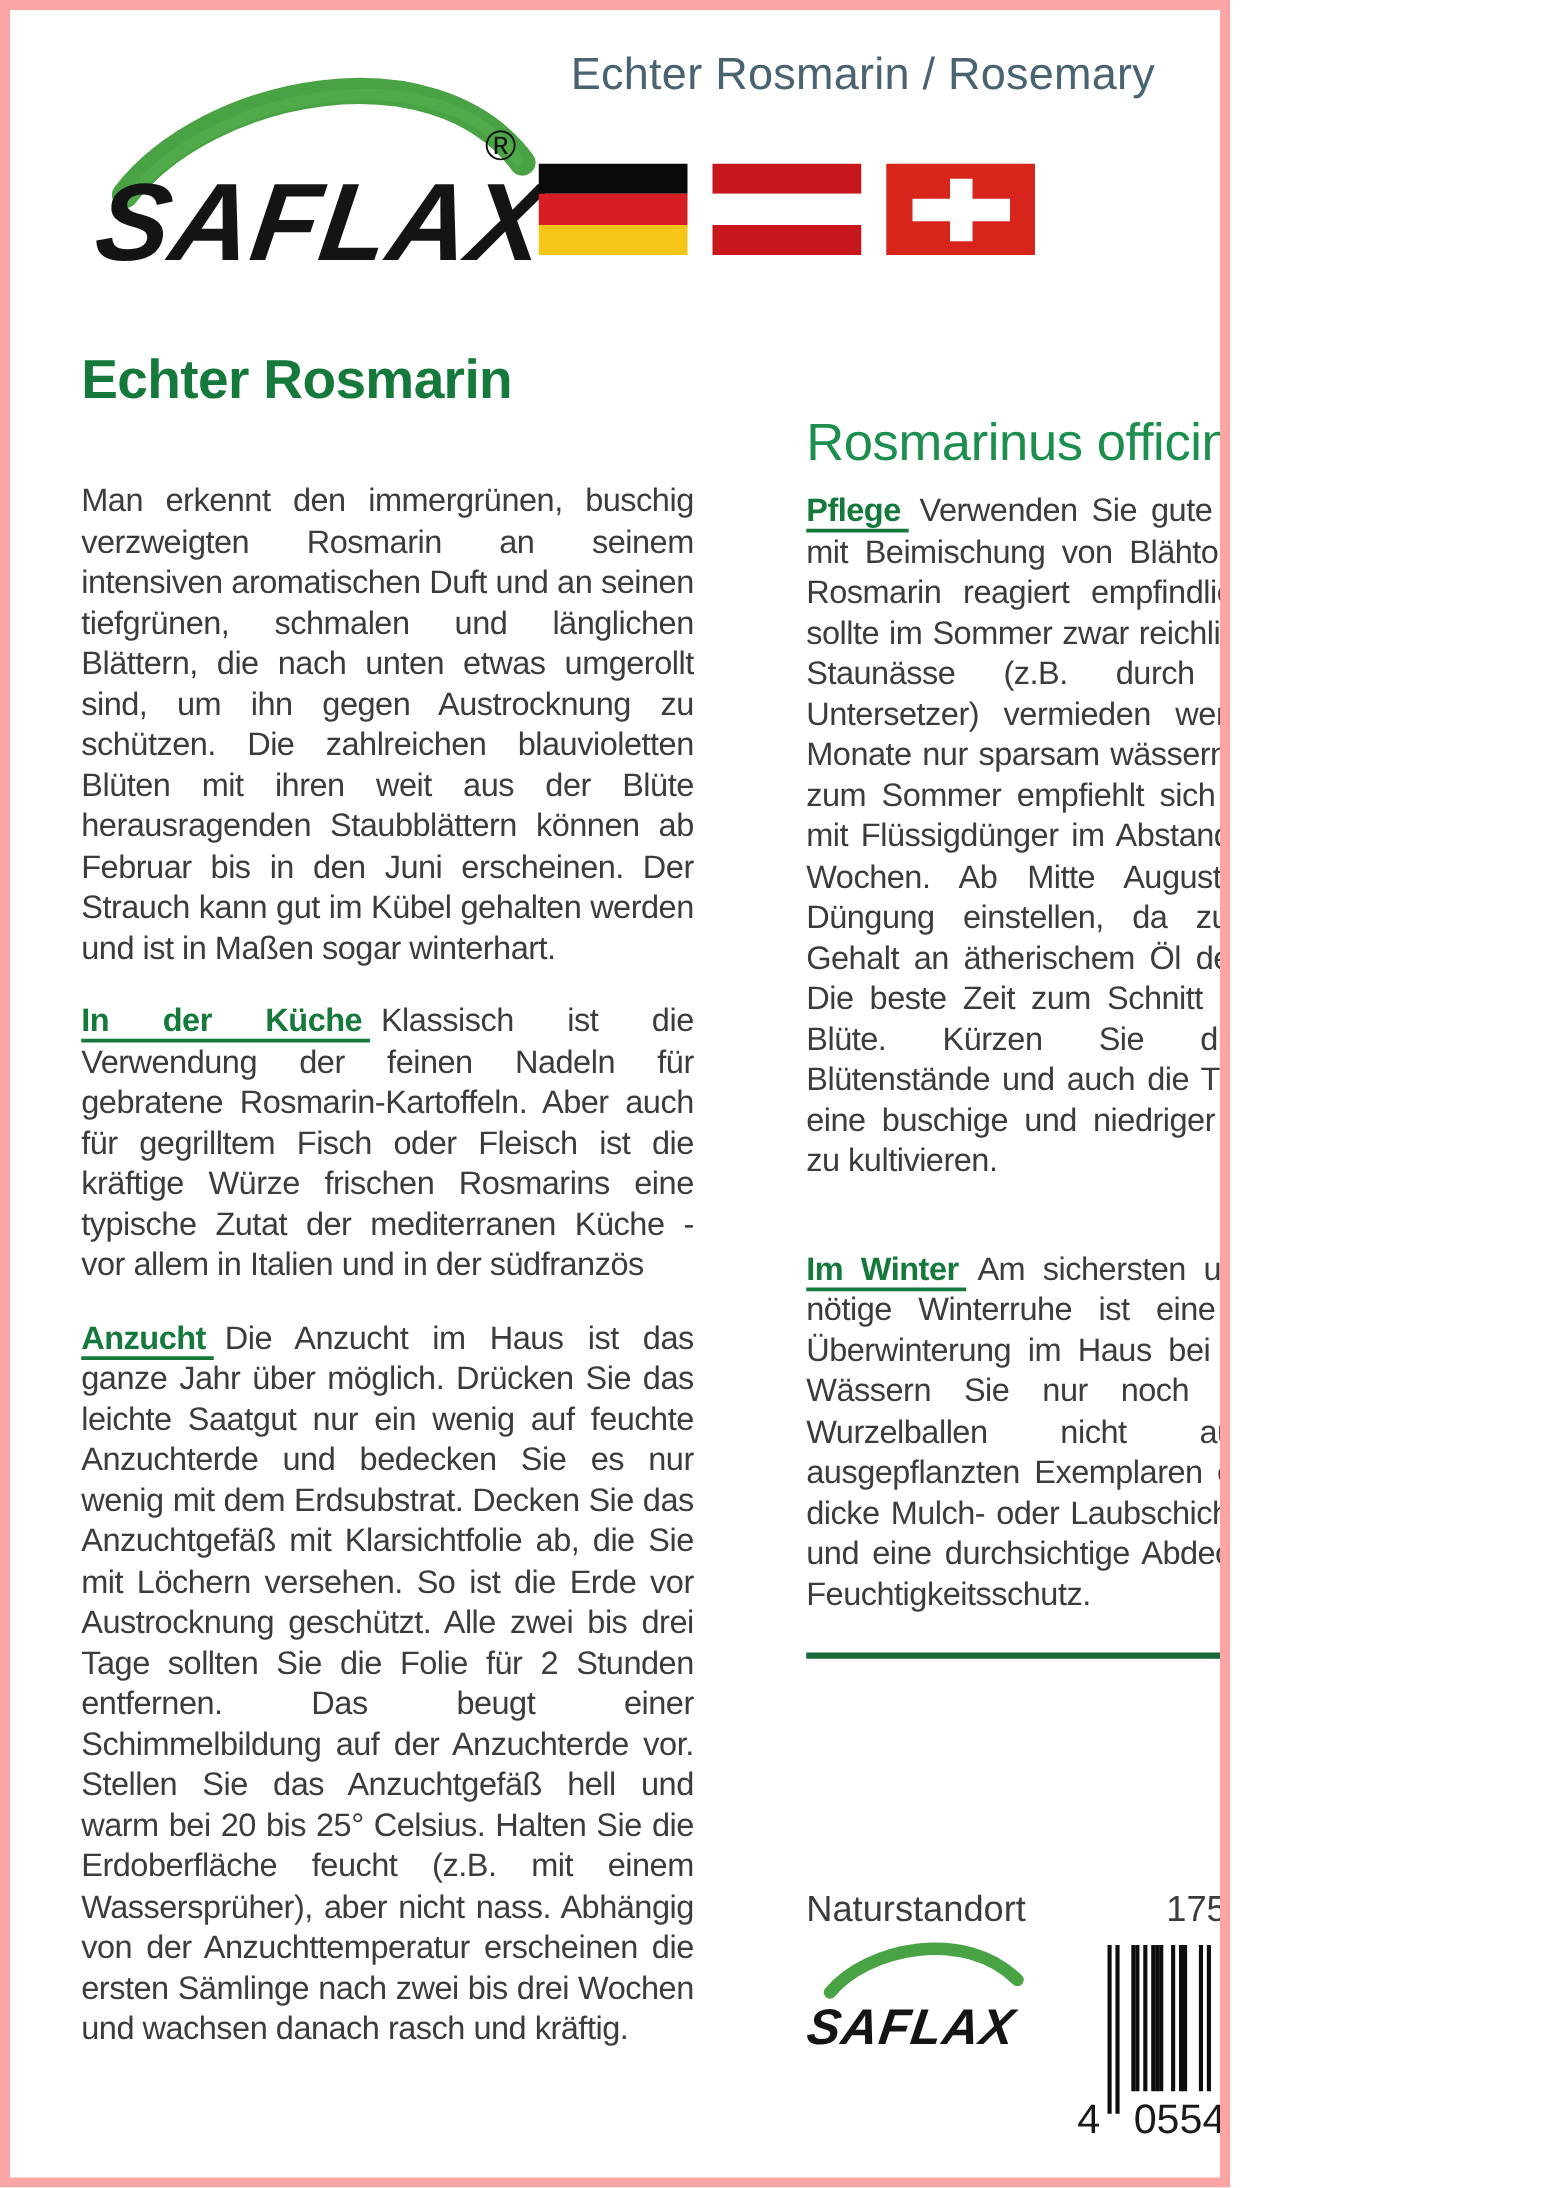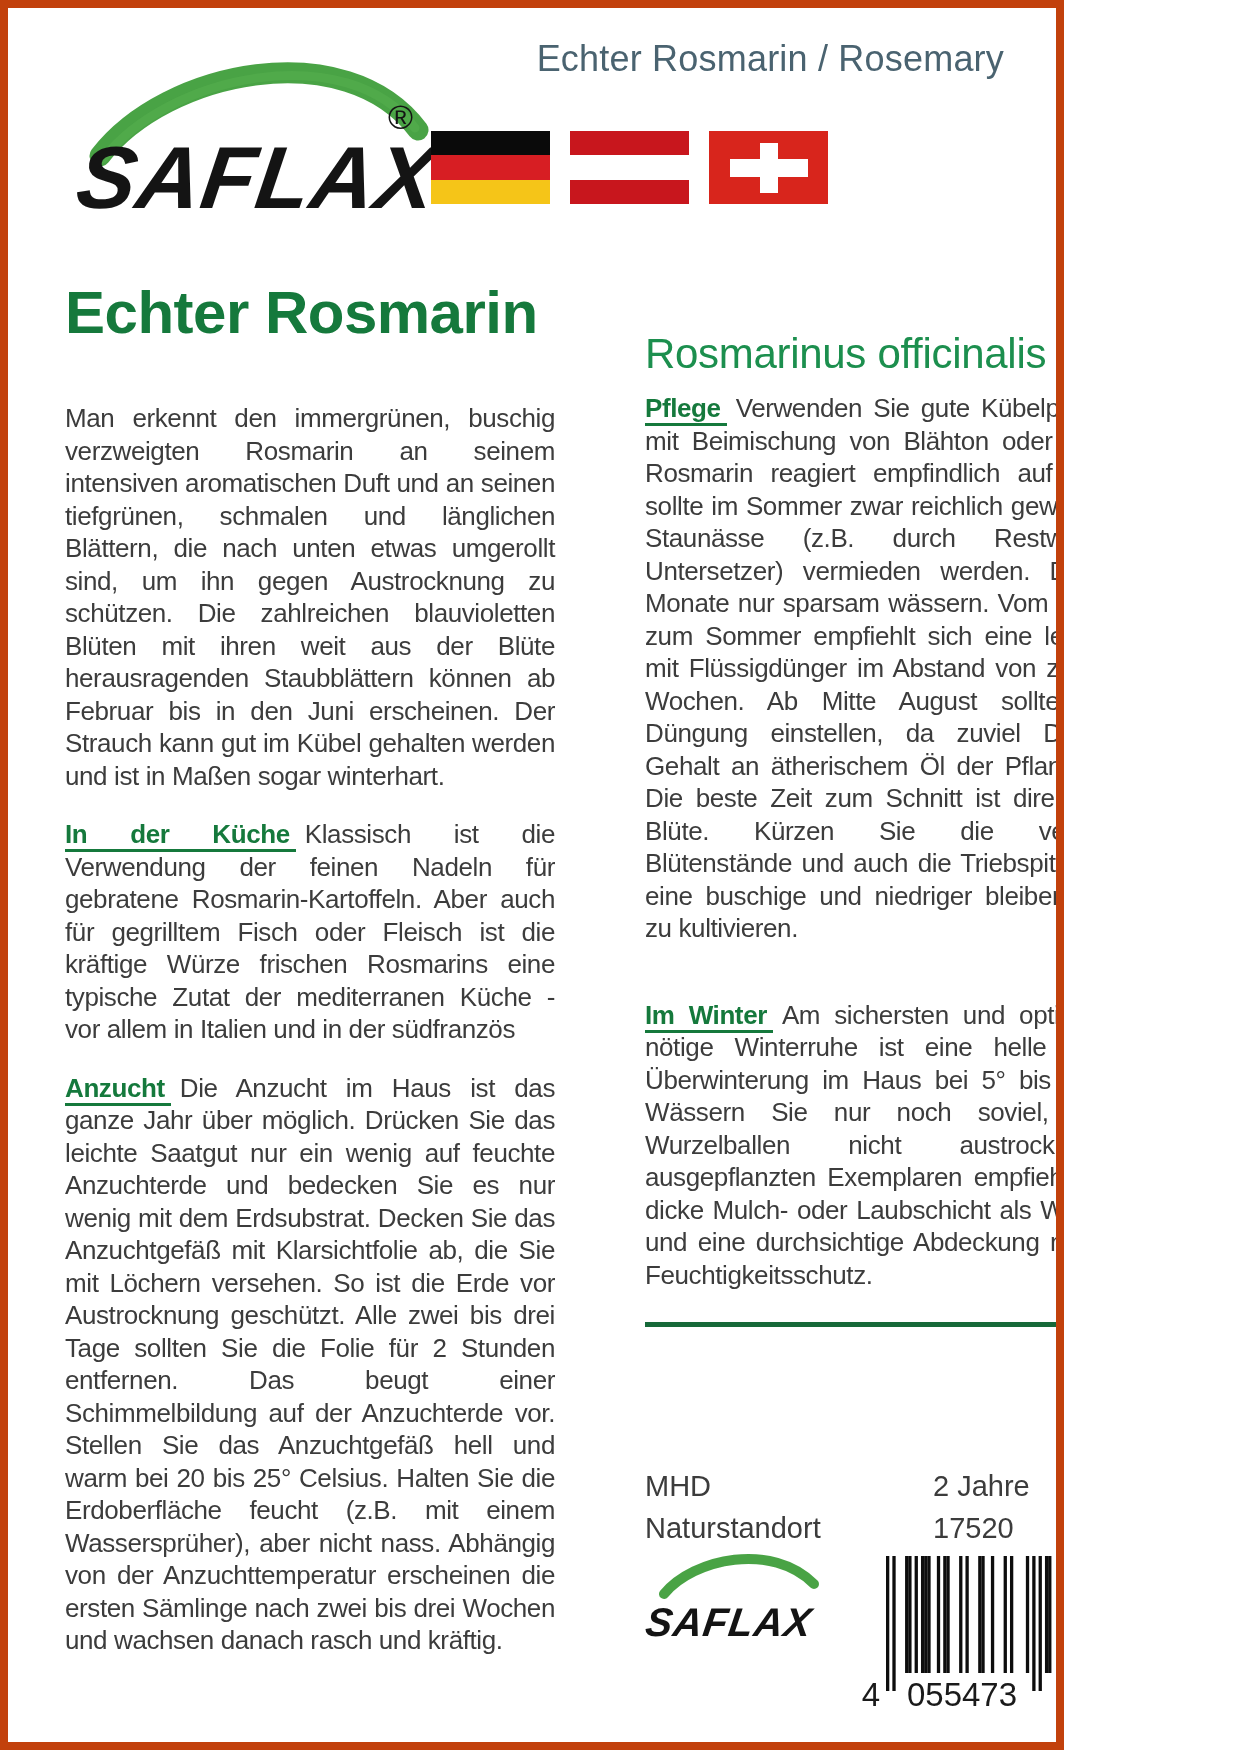--- a/index.html
+++ b/index.html
@@ -1,21 +1,21 @@
 <!DOCTYPE html>
 <html lang="de"><head>
 <meta charset="utf-8">
 <style>
   html,body{margin:0;padding:0;background:#fff;}
   .page{
     position:relative;
-    width:1064px;height:1750px;
+    width:984px;height:1750px;
     box-sizing:border-box;
     background:#ffffff;
-    border:8px solid #c2410c;
+    border:8px solid #fca5a5;
     overflow:hidden;
     font-family:"Liberation Sans",sans-serif;
   }
   
   .product-header{
     position:absolute;top:30px;right:52px;
     font-size:36px;color:#4a6370;letter-spacing:0.2px;
   }
   
   .logo-main{position:absolute;left:58px;top:40px;width:480px;height:180px;}
@@ -44,21 +44,21 @@
   .flag-de .s3{background:#f5c518;}
   .flag-at .s1,.flag-at .s3{background:#c8161d;}
   .flag-at .s2{background:#ffffff;}
   .flag-ch{position:relative;background:#d8251c;}
   .flag-ch .cross-h{position:absolute;left:50%;top:50%;width:78px;height:18px;margin-left:-39px;margin-top:-9px;background:#fff;}
   .flag-ch .cross-v{position:absolute;left:50%;top:50%;width:18px;height:50px;margin-left:-9px;margin-top:-25px;background:#fff;}
   
   .col-left{position:absolute;left:57px;top:272px;width:490px;}
   .col-right{position:absolute;left:637px;top:322px;width:546px;}
   .col-left h1{
-    margin:0 0 56px 0;font-size:60px;line-height:1.1;color:#15793c;
+    margin:0 0 56px 0;font-size:44px;line-height:1.1;color:#15793c;
     font-weight:bold;letter-spacing:-0.5px;
   }
   .col-right h2{
     margin:0 0 14px 0;font-size:42px;line-height:1.15;color:#1c8f4e;
     font-weight:normal;text-align:left;letter-spacing:-0.3px;
   }
   .body-text{
     margin:0 0 26px 0;
     font-size:26px;line-height:32.5px;color:#3c3c3c;
     text-align:justify;letter-spacing:-0.4px;
@@ -126,24 +126,20 @@
   </div>
 
   <div class="col-right">
     <h2>Rosmarinus officinalis</h2>
     <p class="body-text gap-after"><span class="shead">Pflege</span><span>Verwenden Sie gute Kübelpflanzenerde mit Beimischung von Blähton oder Kies, denn Rosmarin reagiert empfindlich auf Nässe. Er sollte im Sommer zwar reichlich gewässert, aber Staunässe (z.B. durch Restwasser im Untersetzer) vermieden werden. Die übrigen Monate nur sparsam wässern. Vom Frühjahr bis zum Sommer empfiehlt sich eine leichte Gabe mit Flüssigdünger im Abstand von zwei bis drei Wochen. Ab Mitte August sollten Sie die Düngung einstellen, da zuviel Dünger den Gehalt an ätherischem Öl der Pflanze mindert. Die beste Zeit zum Schnitt ist direkt nach der Blüte. Kürzen Sie die vertrockneten Blütenstände und auch die Triebspitzen ein, um eine buschige und niedriger bleibende Pflanze zu kultivieren.</span></p>
     <p class="body-text"><span class="shead">Im Winter</span><span>Am sichersten und optimal für die nötige Winterruhe ist eine helle und kühle Überwinterung im Haus bei 5° bis 8° Celsius. Wässern Sie nur noch soviel, dass der Wurzelballen nicht austrocknet. Bei ausgepflanzten Exemplaren empfiehlt sich eine dicke Mulch- oder Laubschicht als Wurzelschutz und eine durchsichtige Abdeckung mit Folie als Feuchtigkeitsschutz.</span></p>
   </div>
 
   <div class="rule-green"></div>
 
-  <div class="spec-row spec-row-1">
-    <span class="lbl">MHD</span>
-    <span class="val">2 Jahre</span>
-  </div>
   <div class="spec-row spec-row-2">
     <span class="lbl">Naturstandort</span>
     <span class="val">17520</span>
   </div>
 
   <div class="logo-small">
     <svg width="180" height="58" viewBox="0 0 180 58" style="position:absolute;left:10px;top:6px;">
       <path d="M10 46 C 40 10, 118 -6, 160 36" fill="none" stroke="#3f9e3b" stroke-width="10" stroke-linecap="round" opacity="0.95"></path>
     </svg>
     <span class="wordmark">SAFLAX</span>

